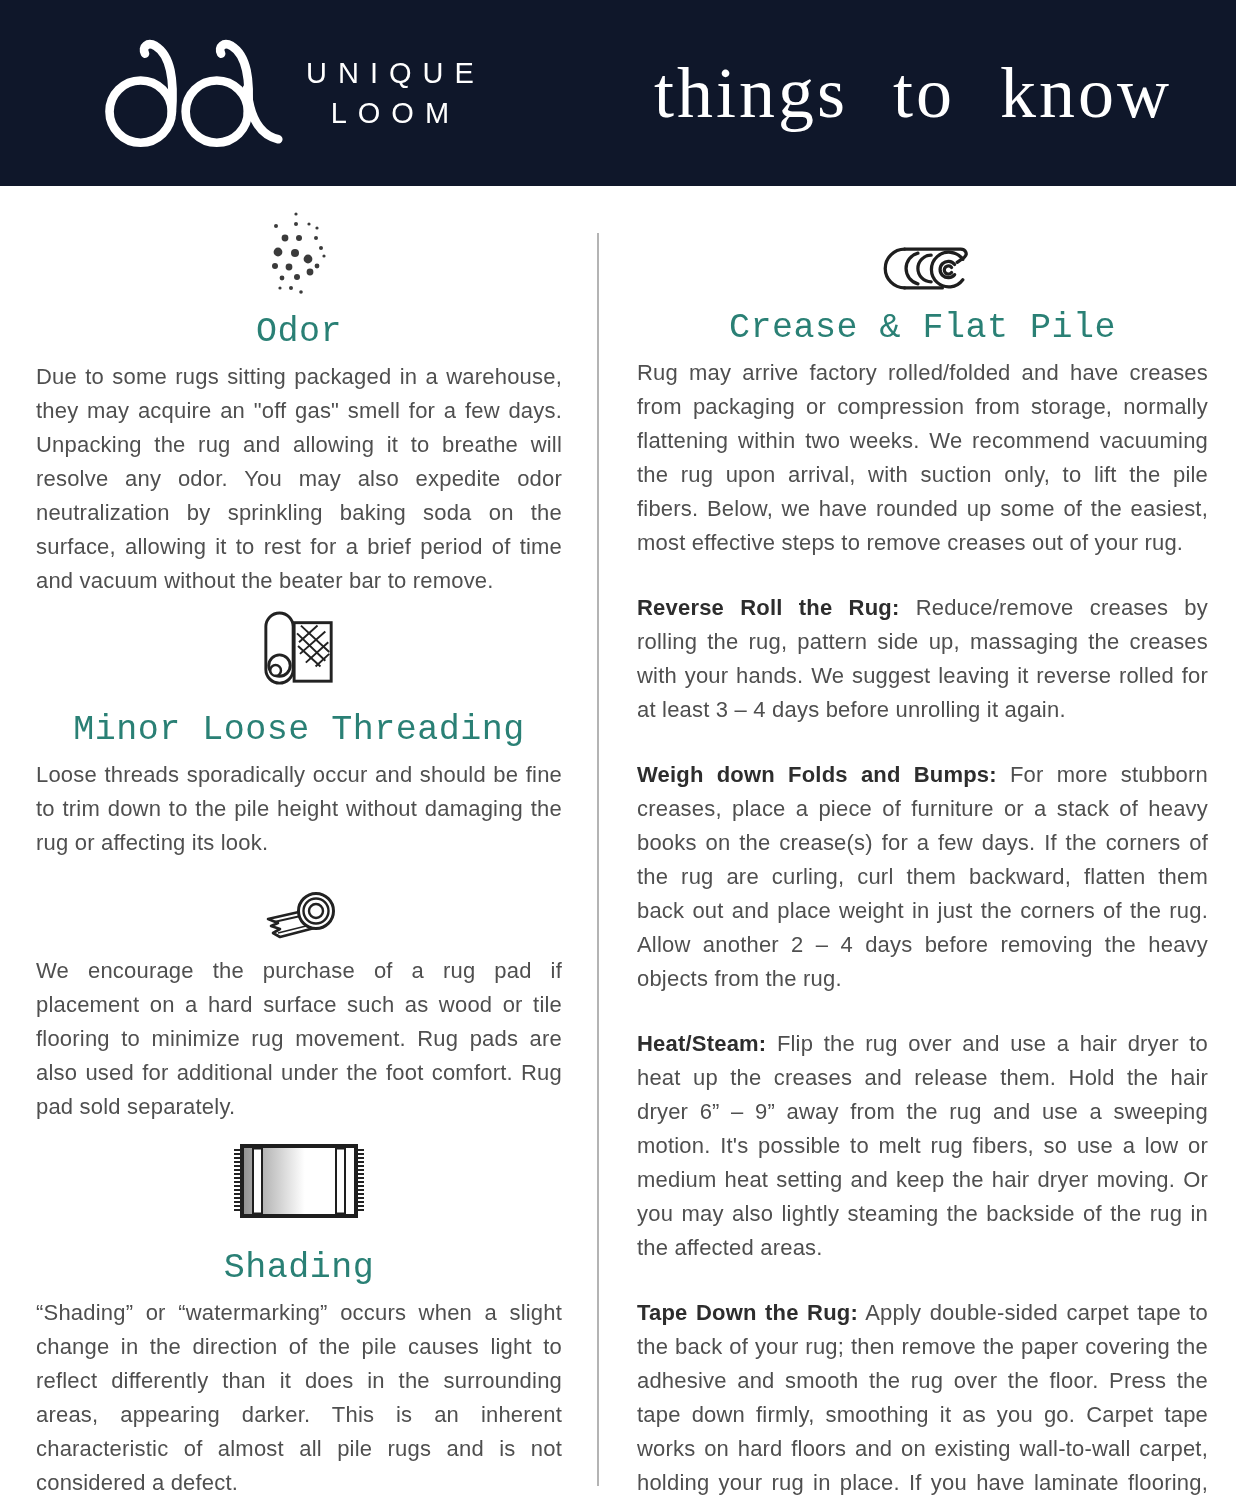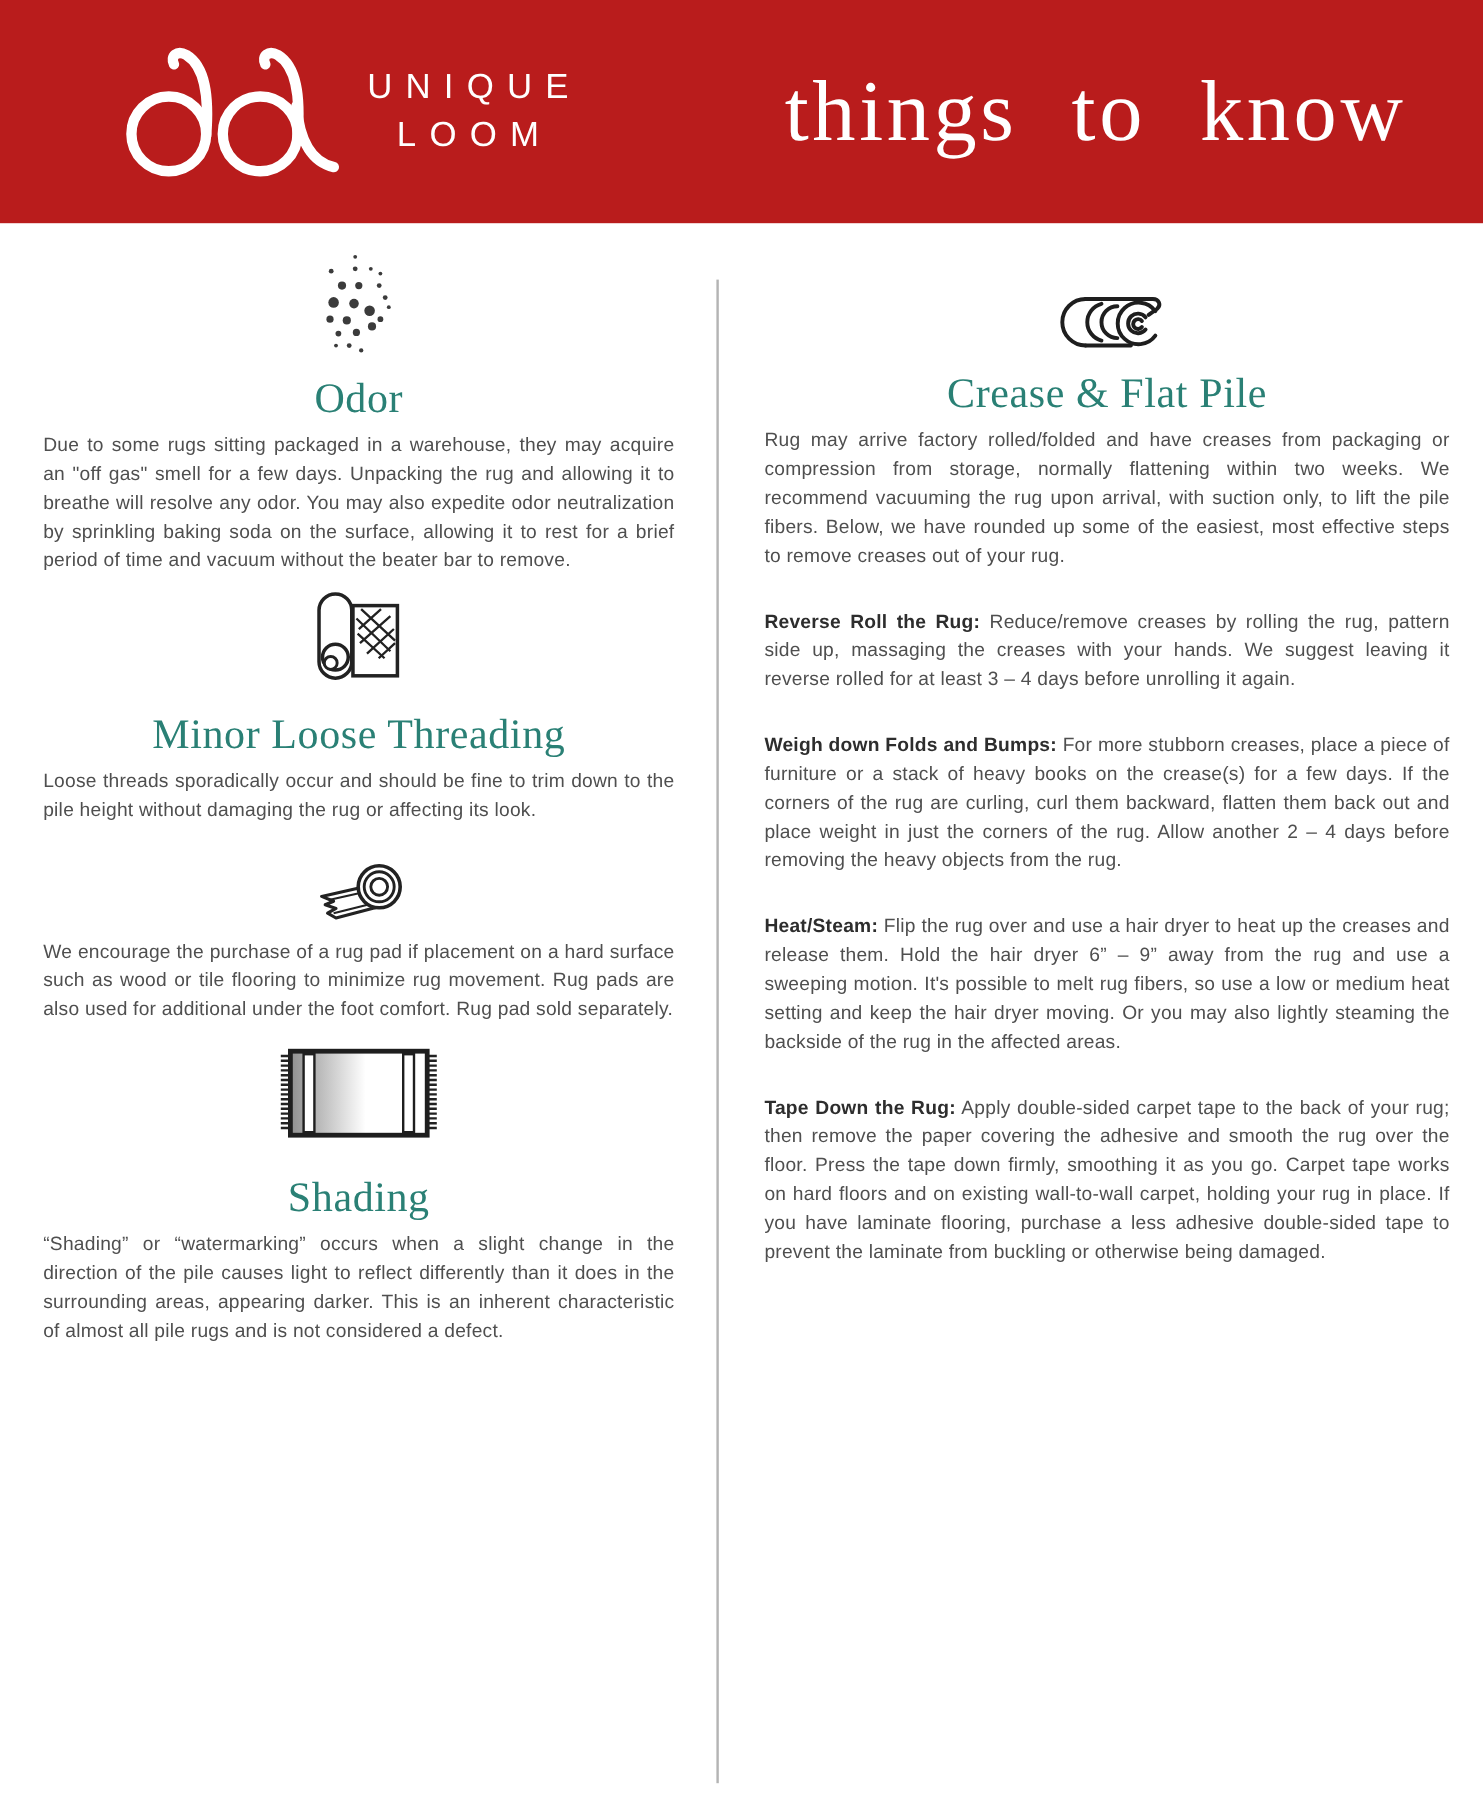--- a/index.html
+++ b/index.html
@@ -2,44 +2,44 @@
 <html><head>
 <meta charset="utf-8">
 <style>
   html,body{margin:0;padding:0;}
   body{
     width:1236px;height:1500px;background:#ffffff;overflow:hidden;position:relative;
     font-family:"Liberation Sans",sans-serif;
   }
   
   .banner{
-    height:186px;background:#b91c1c;display:flex;align-items:center;
+    height:186px;background:#0f172a;display:flex;align-items:center;
   }
   .logo-svg{margin-left:100px;width:186px;height:118px;flex:0 0 auto;}
   .wordmark{
     color:#ffffff;margin-left:20px;text-align:center;
     font-size:29px;line-height:40px;letter-spacing:11px;font-weight:400;
   }
   .banner-title{
     font-family:"Liberation Serif",serif;font-weight:400;color:#ffffff;
     font-size:72px;letter-spacing:3px;word-spacing:24px;
     margin:0 64px 0 auto;white-space:nowrap;
   }
   
   .content{display:flex;position:relative;height:1314px;}
   .divider{position:absolute;left:597px;top:47px;bottom:14px;width:2px;background:#B4B4B4;}
   .col-left{width:597px;box-sizing:border-box;padding:0 35px 0 36px;}
   .col-right{width:639px;box-sizing:border-box;padding:0 28px 11px 40px;}
   .icon-row{display:flex;justify-content:center;}
   .sec-heading{
-    text-align:center;font-family:Liberation Serif, serif;font-weight:400;
+    text-align:center;font-family:Liberation Mono, monospace;font-weight:400;
     font-size:35px;line-height:44px;color:#2A8075;margin:0;letter-spacing:0.5px;
   }
   .body-text{
-    font-size:16px;line-height:24px;color:#4F4F4F;text-align:justify;
+    font-size:22px;line-height:34px;color:#4F4F4F;text-align:justify;
     margin:0;letter-spacing:0.2px;
   }
   .tip-label{font-weight:700;color:#2D2D2D;}
   
   .m-i1{margin-top:24px}.m-h1{margin-top:10px}.m-b{margin-top:6px}
   .m-i2{margin-top:12px}.m-h2{margin-top:20px}
   .m-i3{margin-top:26px}.m-h3{margin-top:22px}
   .m-i4{margin-top:18px}.m-h4{margin-top:26px}
   .m-ir{margin-top:59px}.m-hr{margin-top:14px}.m-tip{margin-top:31px}
   svg{display:block;}

